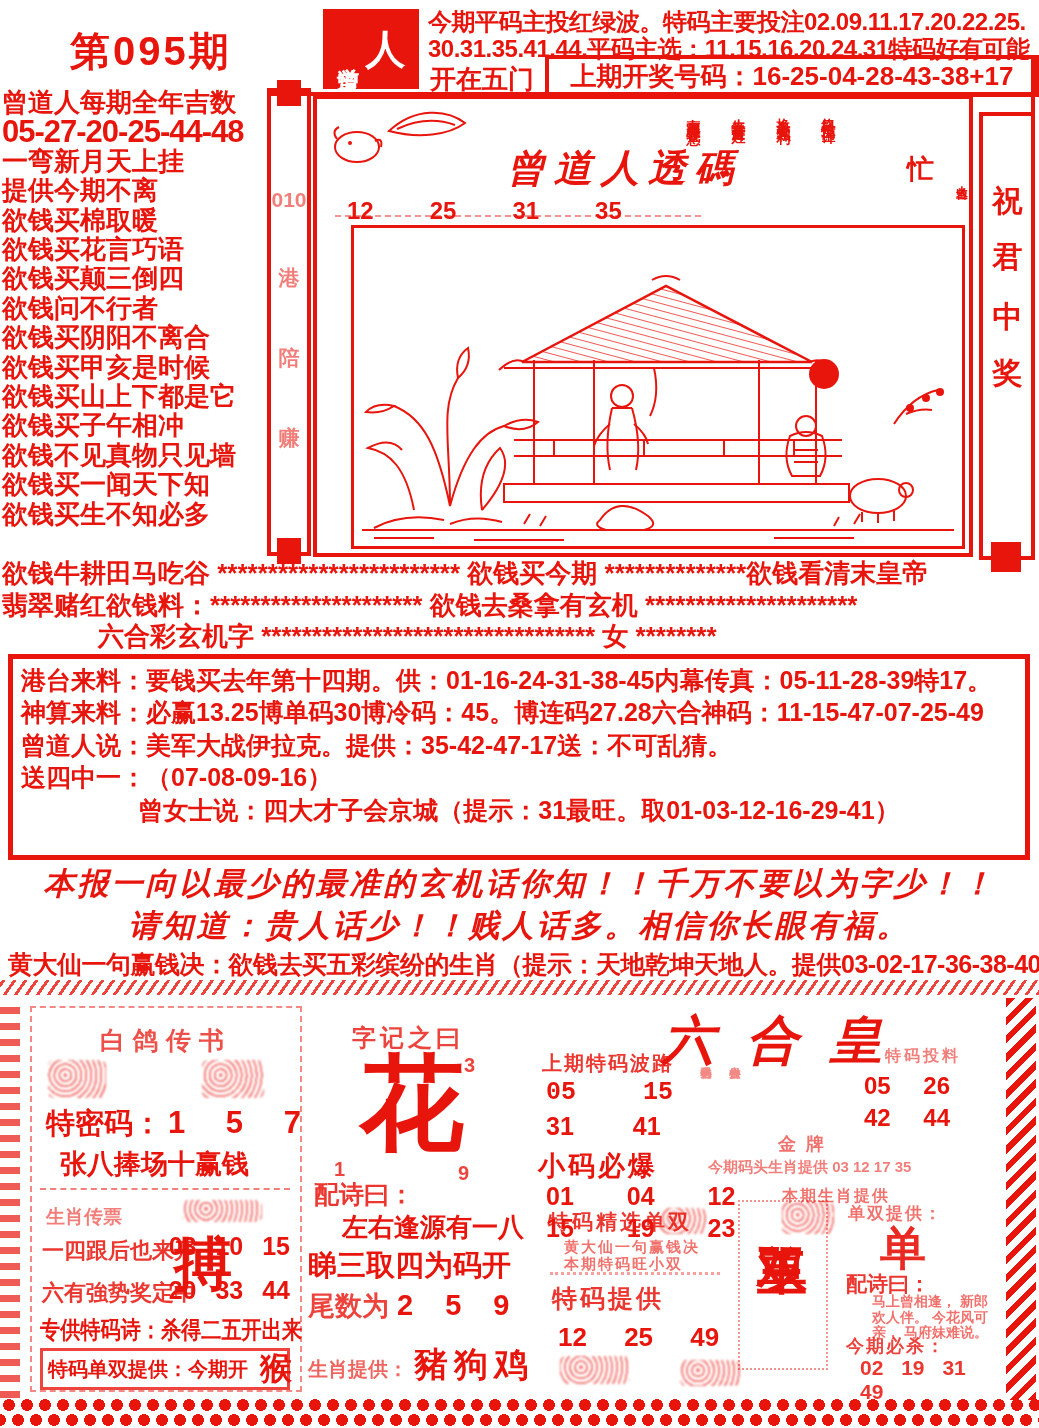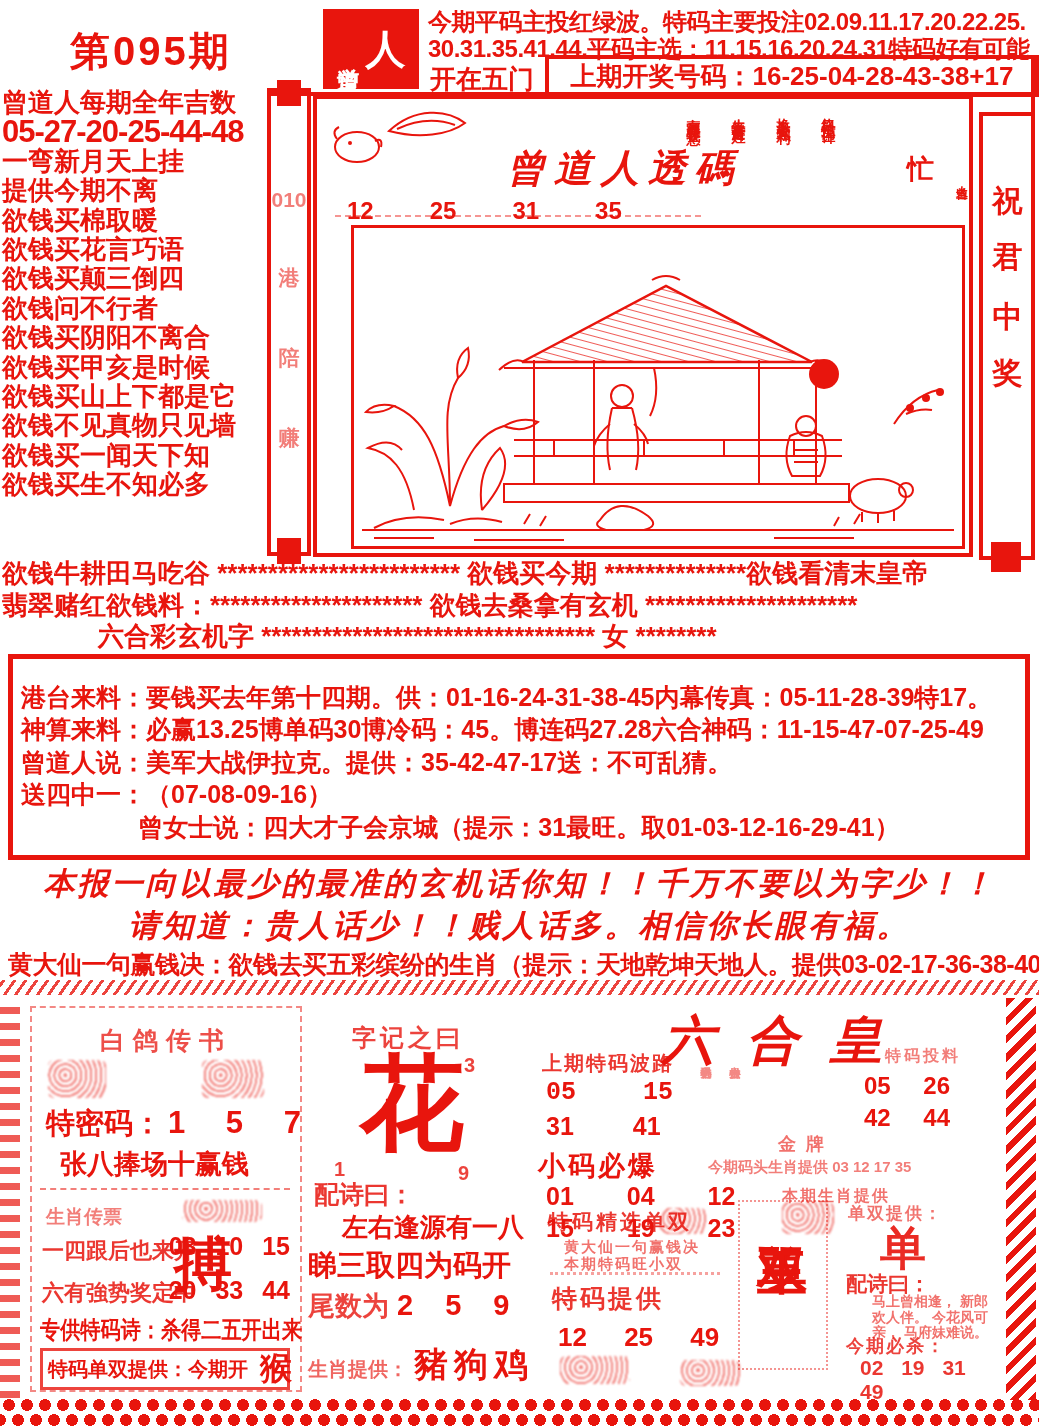--- a/index.html
+++ b/index.html
@@ -54,21 +54,21 @@
   #right-banner .txt{writing-mode:vertical-rl;text-orientation:upright;font-size:30px;font-weight:bold;letter-spacing:58px;padding-top:44px;}
   #right-banner .cap-b{position:absolute;bottom:-16px;left:8px;width:30px;height:30px;background:#e8150d;}
 
   
   #star-rows{left:2px;top:558px;width:1035px;font-size:26px;font-weight:bold;line-height:31.5px;}
   #star-rows div{white-space:nowrap;overflow:hidden;}
   #star-rows div:nth-child(3){padding-left:96px;}
 
   
   #tips{left:8px;top:654px;width:1022px;height:206px;border:5px solid #e8150d;box-sizing:border-box;
-        padding:22px 8px;font-size:25px;font-weight:bold;line-height:32.4px;}
+        padding:5px 8px;font-size:25px;font-weight:bold;line-height:32.4px;}
   #tips div{white-space:nowrap;}
   #tips div:nth-child(5){text-align:center;}
 
   
   #warnings{left:0;top:862px;width:1039px;text-align:center;font-family:"DejaVu Serif",serif;
             font-weight:bold;font-style:italic;font-size:31px;line-height:42px;letter-spacing:3px;}
   #huang{left:8px;top:948px;font-size:25px;font-weight:bold;white-space:nowrap;letter-spacing:-.5px;}
 
   
   #sep1{left:0;top:980px;width:1039px;height:15px;background:repeating-linear-gradient(-55deg,#e8150d 0 3px,transparent 3px 9px);opacity:.8;}
@@ -180,20 +180,21 @@
     <div>05-27-20-25-44-48</div>
     <div>一弯新月天上挂</div>
     <div>提供今期不离</div>
     <div>欲钱买棉取暖</div>
     <div>欲钱买花言巧语</div>
     <div>欲钱买颠三倒四</div>
     <div>欲钱问不行者</div>
     <div>欲钱买阴阳不离合</div>
     <div>欲钱买甲亥是时候</div>
     <div>欲钱买山上下都是它</div>
+    <div>欲钱买子午相冲</div>
     <div>欲钱不见真物只见墙</div>
     <div>欲钱买一闻天下知</div>
     <div>欲钱买生不知必多</div>
   </div>
 
 <div class="abs" id="left-banner">
   <div class="cap-t"></div>
   <div class="cap-b"></div>
   <span>010</span>
   <span>港</span>

